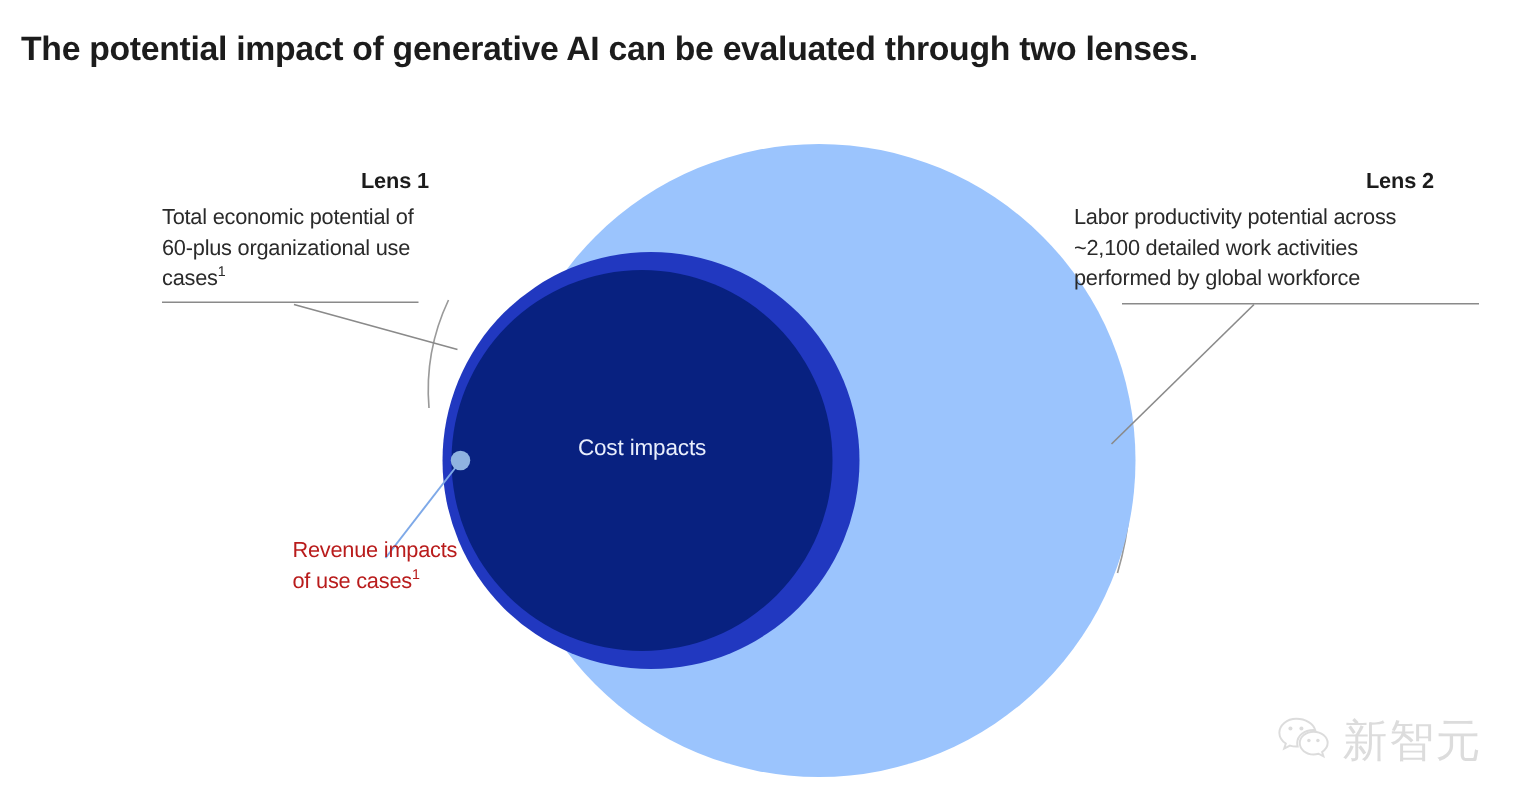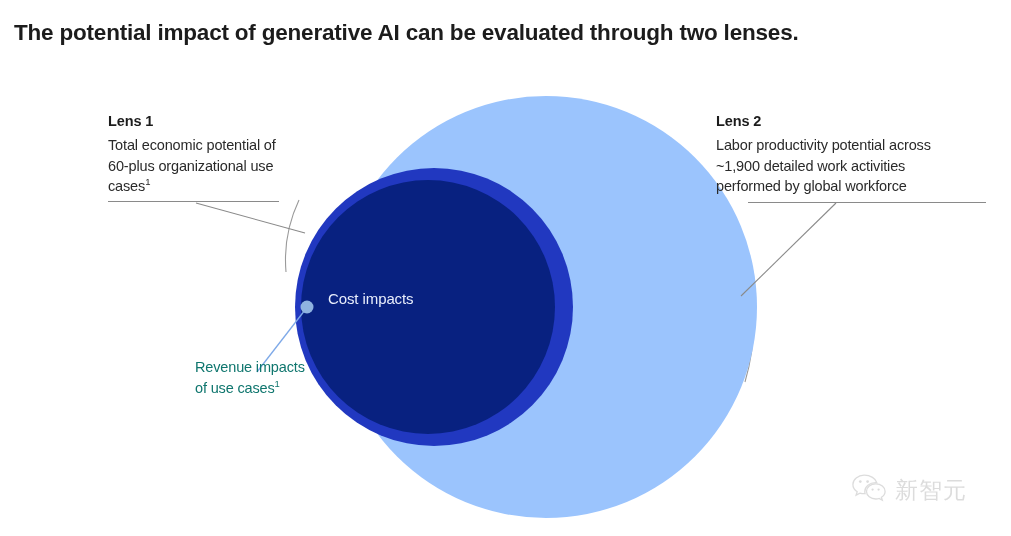--- a/index.html
+++ b/index.html
@@ -20,51 +20,51 @@
     color:#1c1c1c;white-space:nowrap;
   }
 
   
   #venn{position:absolute;left:0;top:0;width:1011px;height:536px;}
 
   
   .lens{position:absolute;}
   .lens-title{
     font-size:14.5px;font-weight:bold;color:#1c1c1c;
-    margin:0 0 6px 0;letter-spacing:-0.1px;
+    margin:0 0 6px 0;letter-spacing:-0.1px;text-align:right;
   }
   .lens-desc{
     font-size:14.5px;color:#2a2a2a;
     line-height:20.5px;margin:0;letter-spacing:-0.15px;
   }
   #lens1{left:108px;top:113px;width:178px;}
   #lens2{left:716px;top:113px;width:240px;}
 
   
   #revenue-label{
     position:absolute;left:195px;top:357px;width:110px;
-    font-size:14.5px;line-height:20.5px;color:#0f766e;
+    font-size:14.5px;line-height:20.5px;color:#b91c1c;
     letter-spacing:-0.15px;
   }
 
   
   #cost-label{
     position:absolute;left:328px;top:288px;width:200px;
-    color:#e8eefc;
+    text-align:center;color:#e8eefc;
     font-size:15px;line-height:22px;letter-spacing:-0.1px;
   }
 
   
   #watermark{
     position:absolute;left:852px;top:474px;
     display:flex;align-items:center;gap:9px;
     opacity:.30;
   }
   #watermark .wm-text{
-    font-size:23px;color:#8d8d8d;letter-spacing:1px;
+    font-size:30px;color:#8d8d8d;letter-spacing:1px;
     font-family:Liberation Serif, serif;
   }
   .sup{font-size:9.5px;vertical-align:super;line-height:0;}
 </style>
 </head>
 <body>
 
 <div id="stage">
 
   <div class="title">The potential impact of generative AI can be evaluated through two lenses.</div>
@@ -93,21 +93,21 @@
     <circle cx="307" cy="307" r="6.5" fill="#8fb3e0"></circle>
   </svg>
 
   <div class="lens" id="lens1">
     <div class="lens-title">Lens 1</div>
     <div class="lens-desc">Total economic potential of 60-plus organizational use cases<span class="sup">1</span></div>
   </div>
 
   <div class="lens" id="lens2">
     <div class="lens-title">Lens 2</div>
-    <div class="lens-desc">Labor productivity potential across ~1,900 detailed work activities performed by global workforce</div>
+    <div class="lens-desc">Labor productivity potential across ~2,100 detailed work activities performed by global workforce</div>
   </div>
 
   <div id="cost-label">
     <div>Cost impacts</div>
   </div>
 
   <div id="revenue-label">Revenue impacts of use cases<span class="sup">1</span></div>
 
   <div id="watermark">
     <span>

